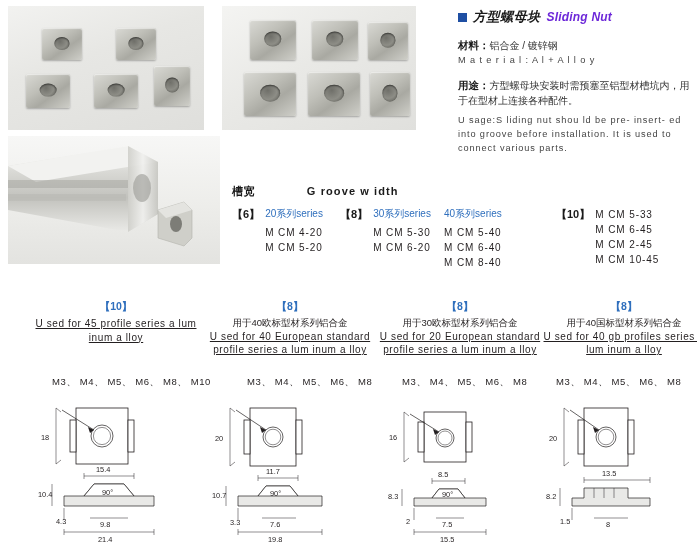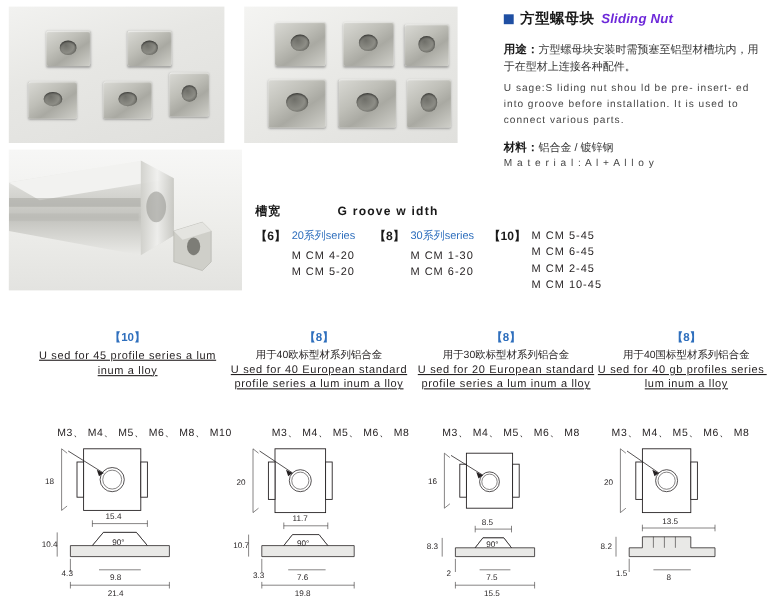--- a/index.html
+++ b/index.html
@@ -74,20 +74,21 @@
   .title-square {
     width: 9px; height: 9px;
     background: #1f4fa3;
     display: inline-block;
   }
   .title-cn {
     font-size: 13px;
     font-weight: bold;
     color: #1a1a1a;
     letter-spacing: .5px;
+    font-style: italic;
   }
   .title-en {
     font-size: 12px;
     font-weight: bold;
     color: #6d28d9;
     font-style: italic;
     letter-spacing: .2px;
   }
   .field {
     margin-bottom: 11px;
@@ -203,21 +204,21 @@
     display: block;
     text-decoration: underline;
   }
   .cap1 { left: 32px; }
   .cap2 { left: 206px; }
   .cap3 { left: 376px; }
   .cap4 { left: 540px; }
 
   .sizes {
     position: absolute;
-    top: 387px;
+    top: 376px;
     width: 697px;
     height: 14px;
   }
   .size-line {
     position: absolute;
     font-size: 9.5px;
     color: #231f20;
     letter-spacing: .6px;
     white-space: nowrap;
   }
@@ -308,27 +309,27 @@
   </div>
 
   <div class="right-col">
     <div class="title-row">
       <span class="title-square"></span>
       <span class="title-cn">方型螺母块</span>
       <span class="title-en">Sliding Nut</span>
     </div>
 
     <div class="field">
+      <span class="field-label">材料：</span><span class="field-value">铝合金 / 镀锌钢</span>
+      <span class="field-en">M a t e r i a l : A l + A l l o y</span>
+    </div>
+
+    <div class="field">
       <span class="field-label">用途：</span><span class="field-body-cn">方型螺母块安装时需预塞至铝型材槽坑内，用于在型材上连接各种配件。</span>
       <span class="field-body-en">U sage:S liding nut shou ld be pre- insert- ed into groove before installation. It is used to connect various parts.</span>
-    </div>
-
-    <div class="field">
-      <span class="field-label">材料：</span><span class="field-value">铝合金 / 镀锌钢</span>
-      <span class="field-en">M a t e r i a l : A l + A l l o y</span>
     </div>
   </div>
 
   <div class="groove">
     <div class="groove-title">
       <span>槽宽</span>
       <span class="en">G roove w idth</span>
     </div>
     <div class="groove-table">
 
@@ -338,30 +339,38 @@
           <div class="g-series">20系列series</div>
           <div class="g-item">M CM 4-20</div>
           <div class="g-item">M CM 5-20</div>
         </div>
       </div>
 
       <div class="g-col c2">
         <span class="g-bracket">【8】</span>
         <div class="g-body">
           <div class="g-series">30系列series</div>
-          <div class="g-item">M CM 1-30</div>
+          <div class="g-item">M CM 5-30</div>
           <div class="g-item">M CM 6-20</div>
         </div>
       </div>
 
+      <div class="g-col c3">
+        <div class="g-body">
+          <div class="g-series">40系列series</div>
+          <div class="g-item">M CM 5-40</div>
+          <div class="g-item">M CM 6-40</div>
+          <div class="g-item">M CM 8-40</div>
+        </div>
+      </div>
 
       <div class="g-col c4">
         <span class="g-bracket">【10】</span>
         <div class="g-body">
-          <div class="g-item">M CM 5-45</div>
+          <div class="g-item">M CM 5-33</div>
           <div class="g-item">M CM 6-45</div>
           <div class="g-item">M CM 2-45</div>
           <div class="g-item">M CM 10-45</div>
         </div>
       </div>
 
     </div>
   </div>
 
   <div class="captions">

